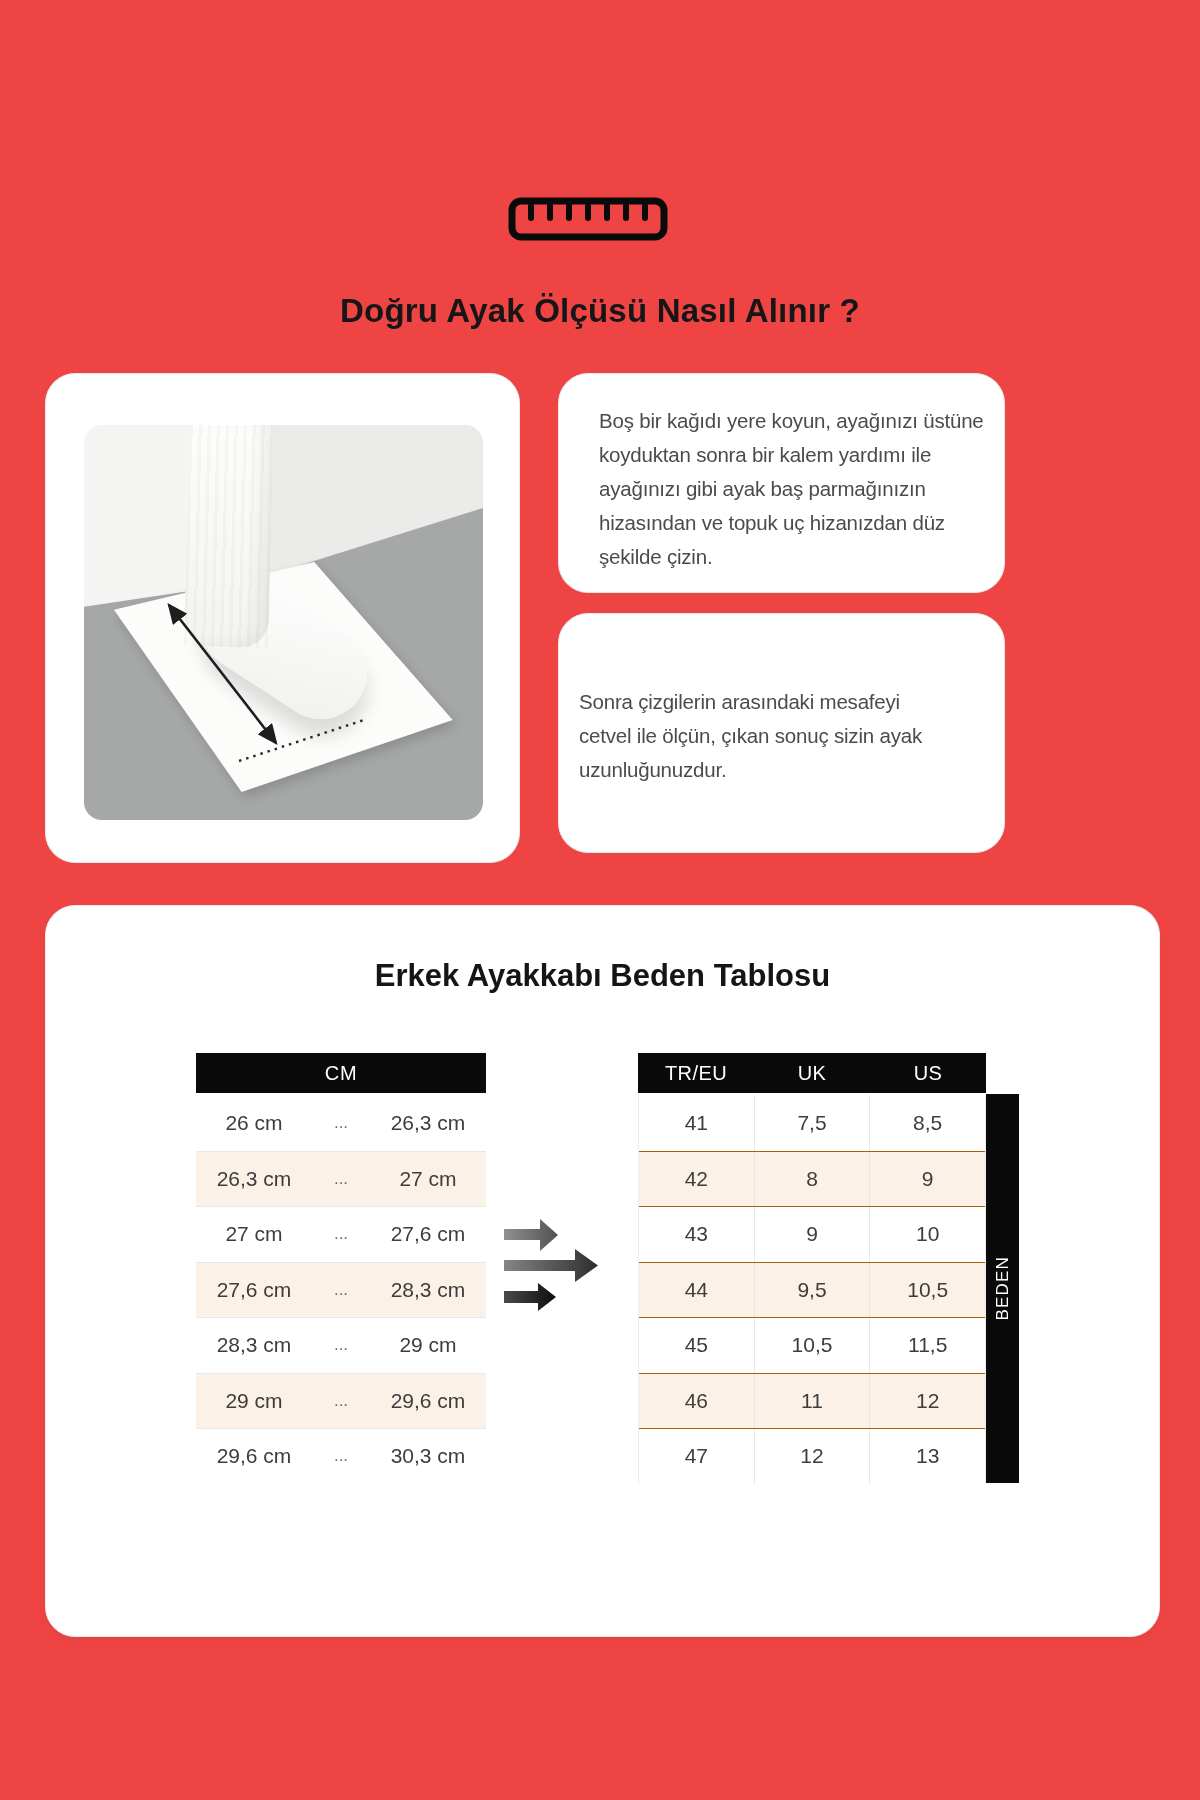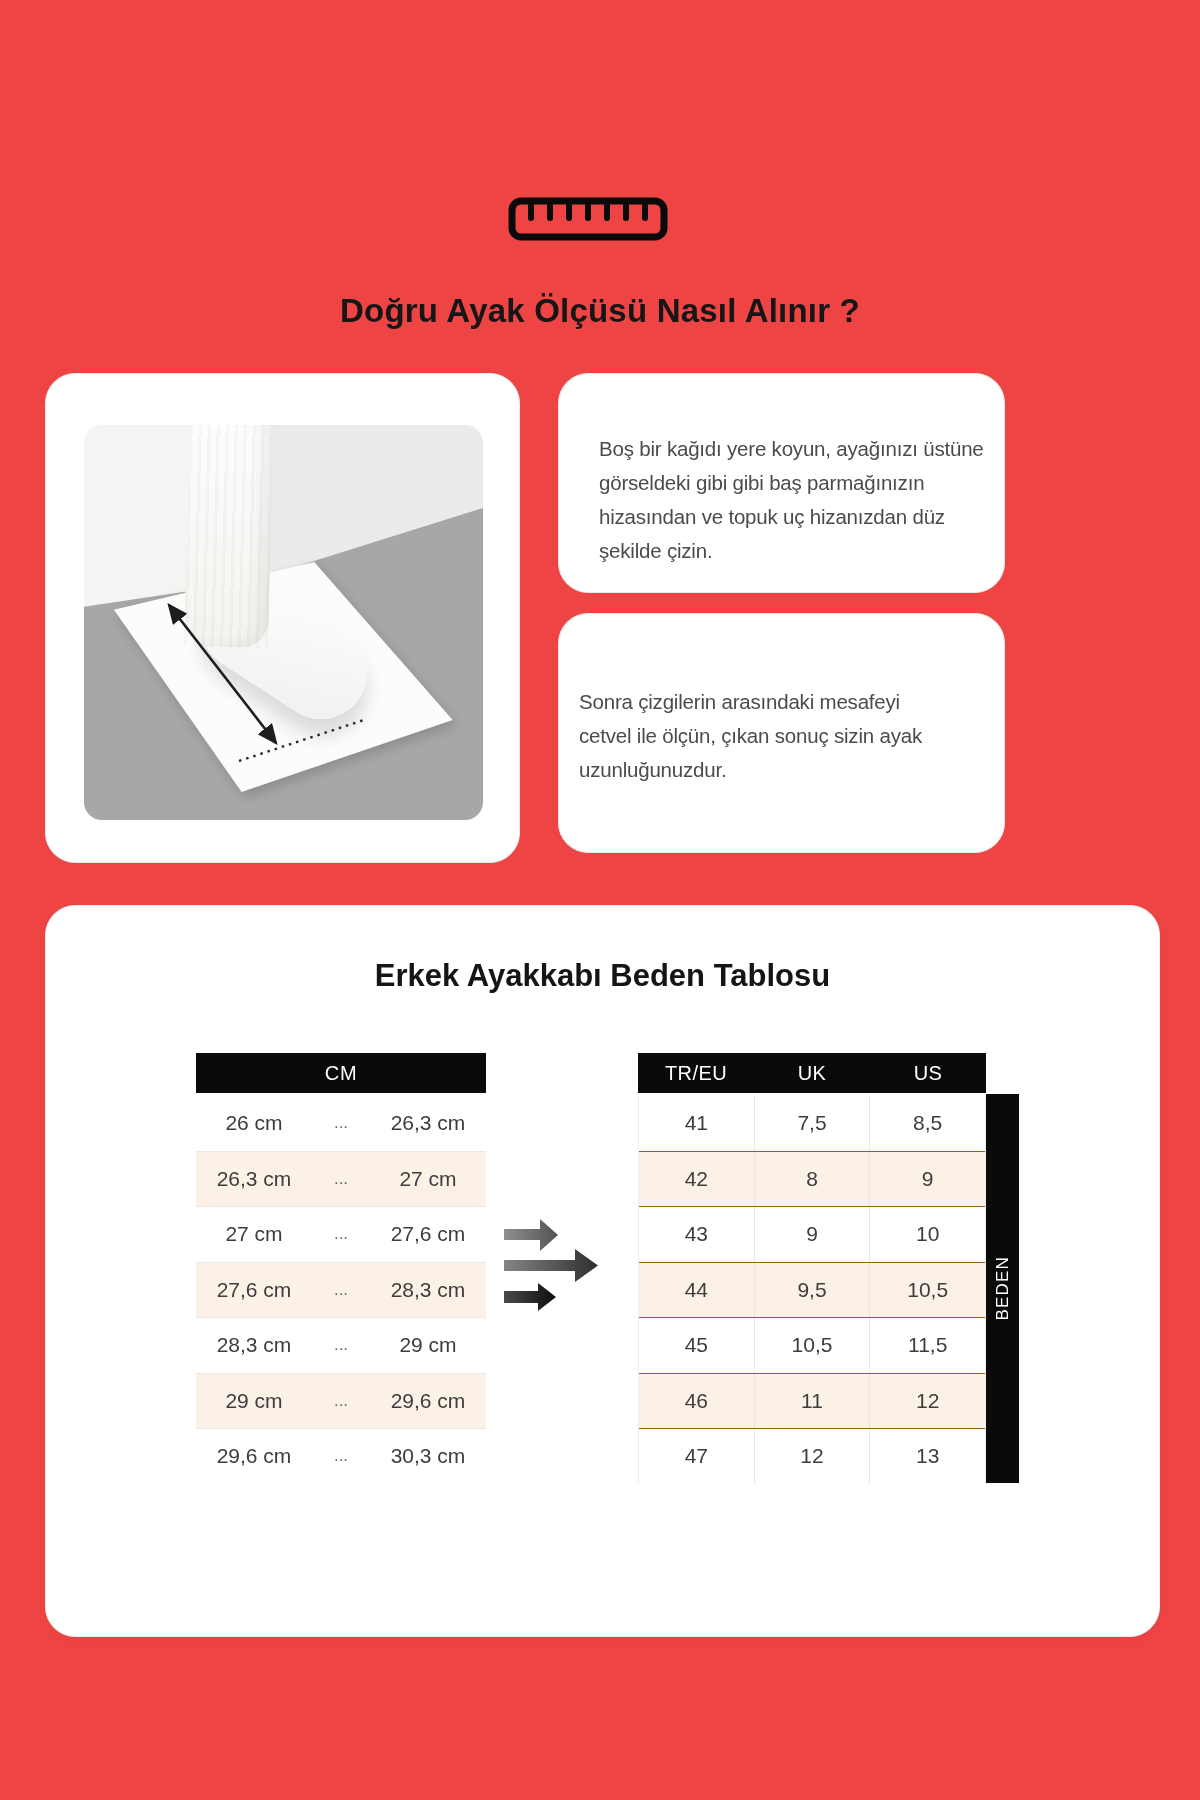--- a/index.html
+++ b/index.html
@@ -31,21 +31,21 @@
     transform:rotate(1.5deg); box-shadow:inset -12px 0 16px rgba(0,0,0,0.06); }
   .sock-leg::after { content:""; position:absolute; inset:0;
     background:repeating-linear-gradient(90deg, rgba(0,0,0,0.028) 0 3px, transparent 3px 9px); }
   .sock-foot { position:absolute; left:110px; top:178px; width:180px; height:92px;
     background:linear-gradient(160deg,#fefefe,#f0f0ee); border-radius:48px;
     transform:rotate(33deg); box-shadow:10px 14px 18px rgba(0,0,0,0.13); }
   .measure-svg { position:absolute; inset:0; width:100%; height:100%; }
 
   .info-box { position:absolute; left:558px; width:447px; background:#fff;
     border:1px solid #e7e7e7; border-radius:30px; padding:30px 22px 24px 40px;
-    display:flex; flex-direction:column; justify-content:flex-end; }
+    display:flex; flex-direction:column; justify-content:space-between; }
   .info-box.first { top:373px; height:220px; }
   .info-box.second { top:613px; height:240px; justify-content:center;padding-left:20px; }
   .info-line { font-size:20.5px; line-height:34px; color:#4b4b4b; white-space:nowrap; letter-spacing:-0.2px; }
 
   
   .size-card { position:absolute; left:45px; top:905px; width:1115px; height:732px;
     background:#fff; border:1px solid #ececec; border-radius:30px;
     box-shadow:0 4px 10px rgba(0,0,0,0.04); }
   .size-title { position:absolute; left:0; top:52px; width:100%; text-align:center;
     font-size:31px; font-weight:bold; color:#151515; }
@@ -116,21 +116,22 @@
           </marker>
         </defs>
         <line x1="85" y1="180" x2="192" y2="318" stroke="#1e1e1e" stroke-width="2.6" marker-start="url(#mh)" marker-end="url(#mh)"></line>
         <line x1="155" y1="336" x2="283" y2="294" stroke="#2a2a2a" stroke-width="2.4" stroke-dasharray="2.5 5"></line>
       </svg>
     </div>
   </div>
 
   <div class="info-box first">
     <div class="info-line">Boş bir kağıdı yere koyun, ayağınızı üstüne</div>
-    <div class="info-line">görseldeki gibi gibi baş parmağınızın</div>
+    <div class="info-line">koyduktan sonra bir kalem yardımı ile</div>
+    <div class="info-line">ayağınızı gibi ayak baş parmağınızın</div>
     <div class="info-line">hizasından ve topuk uç hizanızdan düz</div>
     <div class="info-line">şekilde çizin.</div>
   </div>
 
   <div class="info-box second">
     <div class="info-line">Sonra çizgilerin arasındaki mesafeyi</div>
     <div class="info-line">cetvel ile ölçün, çıkan sonuç sizin ayak</div>
     <div class="info-line">uzunluğunuzdur.</div>
   </div>
 

